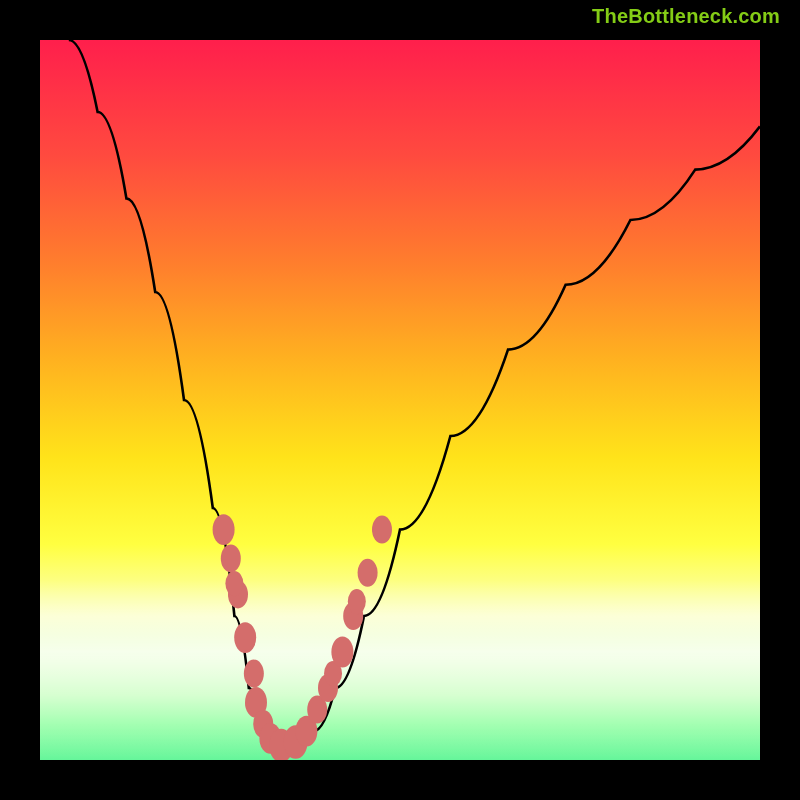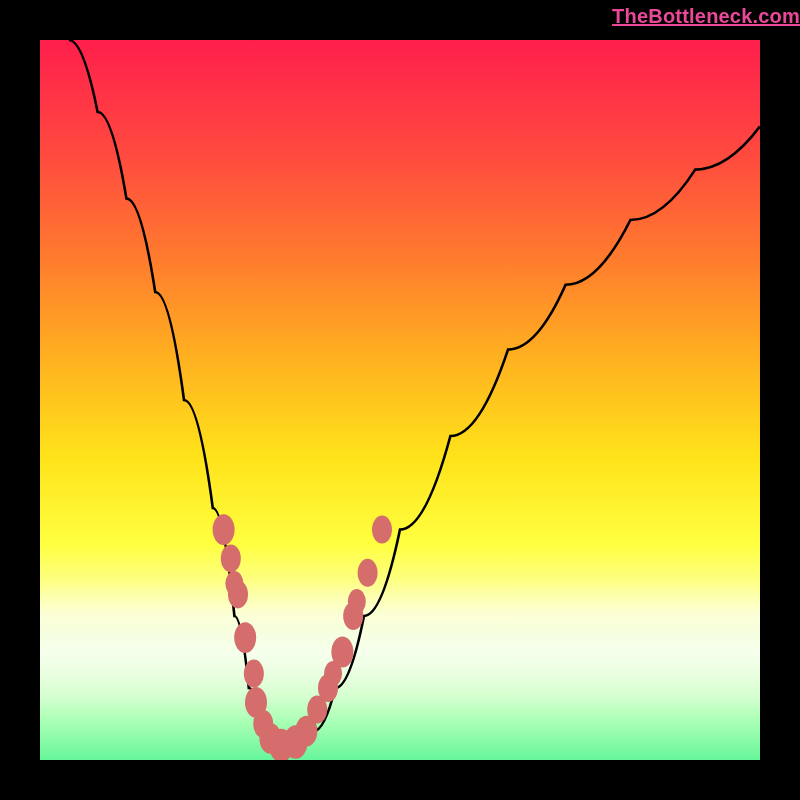--- a/index.html
+++ b/index.html
@@ -27,23 +27,23 @@
       to bottom,
       rgba(255,255,255,0) 0%,
       rgba(255,255,255,0.75) 40%,
       rgba(255,255,255,0.55) 70%,
       rgba(255,255,255,0.4) 100%);
     mix-blend-mode:lighten;
   }
   svg.curve{position:absolute;inset:0}
   .dot{fill:#d46d6b}
   .attr{
-    position:absolute;right:0;top:6px;
+    position:absolute;right:20px;top:6px;
     font:600 20px/1 -apple-system,Segoe UI,Helvetica,Arial,sans-serif;
-    color:#ec4899;letter-spacing:.2px;user-select:none;text-decoration:underline;
+    color:#84cc16;letter-spacing:.2px;user-select:none;
   }
 </style>
 </head>
 <body>
 
 <div class="stage">
   <div class="attr">TheBottleneck.com</div>
 
   <div class="plot">
     <div class="grad"></div>

